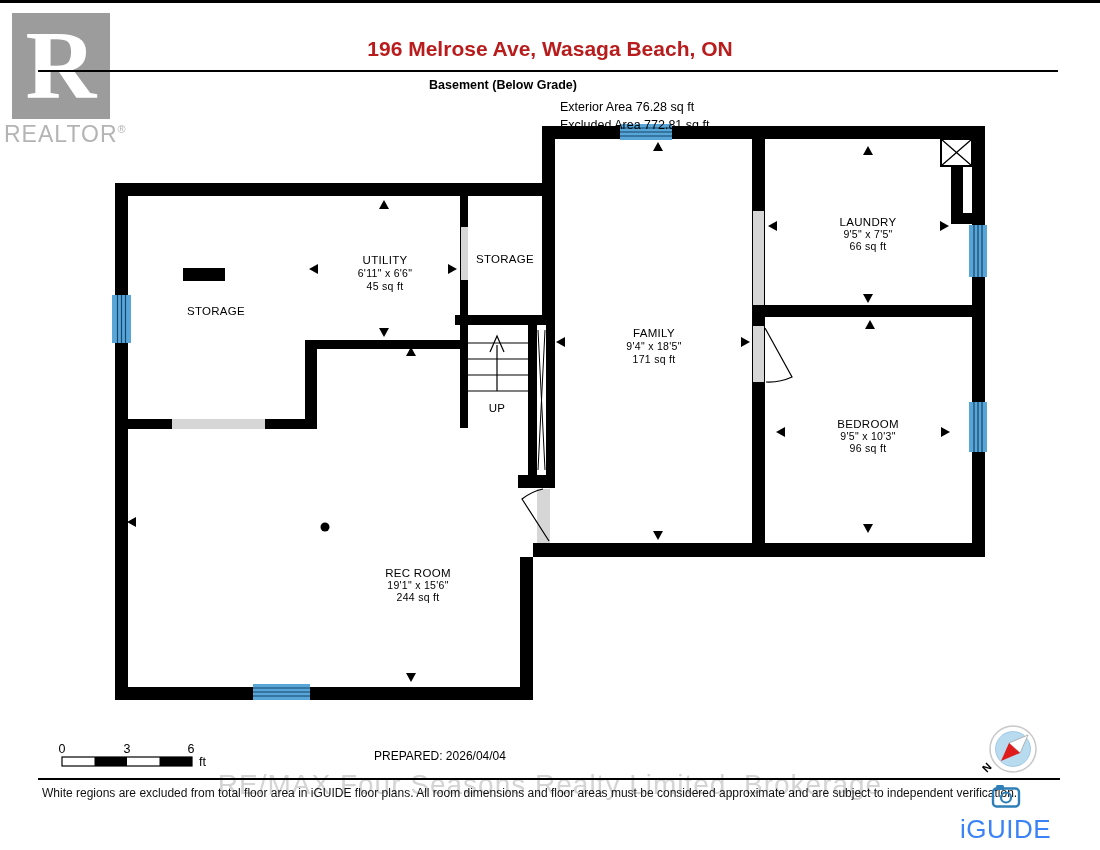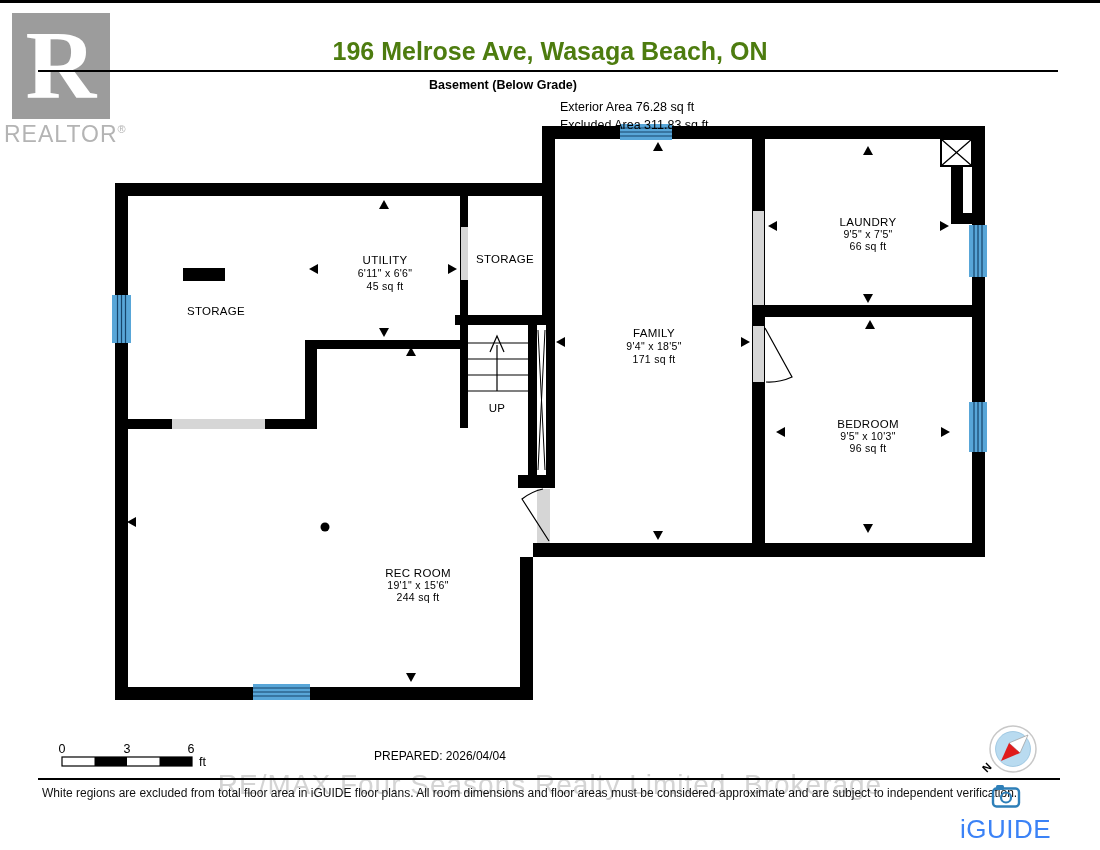--- a/index.html
+++ b/index.html
@@ -10,21 +10,21 @@
   .plan-svg text{fill:#000;font-family:"Liberation Sans",sans-serif;}
 
   .logo-box{position:absolute;left:12px;top:13px;width:98px;height:106px;background:#9c9c9c;
             display:flex;align-items:center;justify-content:center;z-index:2;}
   .logo-r{font-family:"Liberation Serif",serif;font-weight:bold;font-size:98px;color:#fff;line-height:0.95;}
   .realtor-text{position:absolute;left:4px;top:121px;font-size:23px;font-weight:normal;color:#b4b4b4;
                 letter-spacing:1px;z-index:2;}
   .realtor-text sup{font-size:11px;}
 
   .title{position:absolute;left:0;top:37px;width:1100px;text-align:center;
-         font-size:25px;font-weight:bold;color:#4d7c0f;z-index:2;}
+         font-size:21px;font-weight:bold;color:#b91c1c;z-index:2;}
   .title-rule{position:absolute;left:38px;top:70px;width:1020px;height:2px;background:#000;z-index:2;}
   .floor-label{position:absolute;left:417px;top:78px;font-size:12.5px;font-weight:bold;z-index:2;padding-left:12px;}
   .area-lines{position:absolute;left:560px;top:78px;font-size:12.5px;line-height:18px;z-index:2;margin-top:20px;}
 
   .watermark{position:absolute;left:50%;top:769px;transform:translateX(-50%);
              font-size:28px;font-weight:normal;color:#d4d4d4;white-space:nowrap;
              letter-spacing:1px;z-index:2;}
   .footer-rule{position:absolute;left:38px;top:778px;width:1022px;height:2px;background:#000;z-index:3;}
   .footer-text{position:absolute;left:42px;top:786px;font-size:12px;color:#111;z-index:4;}
   .prepared{position:absolute;left:0;top:749px;width:880px;text-align:center;font-size:12px;z-index:2;}
@@ -196,21 +196,21 @@
   </div>
   <div class="realtor-text">
     <span>REALTOR</span><sup>®</sup>
   </div>
 
   <div class="title">196 Melrose Ave, Wasaga Beach, ON</div>
   <div class="title-rule"></div>
   <div class="floor-label">Basement (Below Grade)</div>
   <div class="area-lines">
     <div>Exterior Area 76.28 sq ft</div>
-    <div>Excluded Area 311.83 sq ft</div>
+    <div>Excluded Area 772.81 sq ft</div>
   </div>
 
   <div class="watermark">RE/MAX Four Seasons Realty Limited, Brokerage</div>
   <div class="prepared">PREPARED: 2026/04/04</div>
   <div class="footer-rule"></div>
   <div class="footer-text">White regions are excluded from total floor area in iGUIDE floor plans. All room dimensions and floor areas must be considered approximate and are subject to independent verification.</div>
 
   <div class="iguide">
     <svg width="30" height="25" viewBox="0 0 30 25">
       <rect x="2" y="4.5" width="26" height="18" rx="3.5" fill="none" stroke="#2e7fb8" stroke-width="2.4"></rect>

